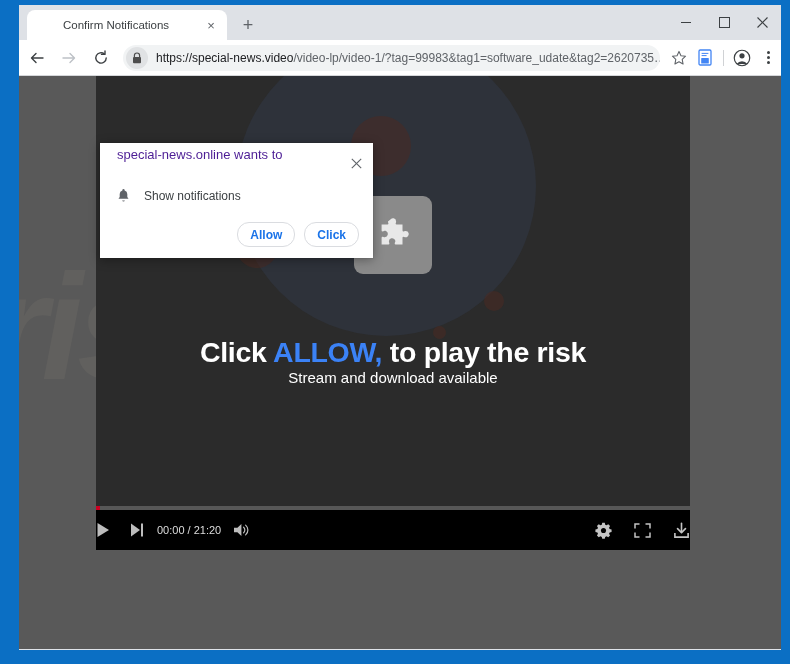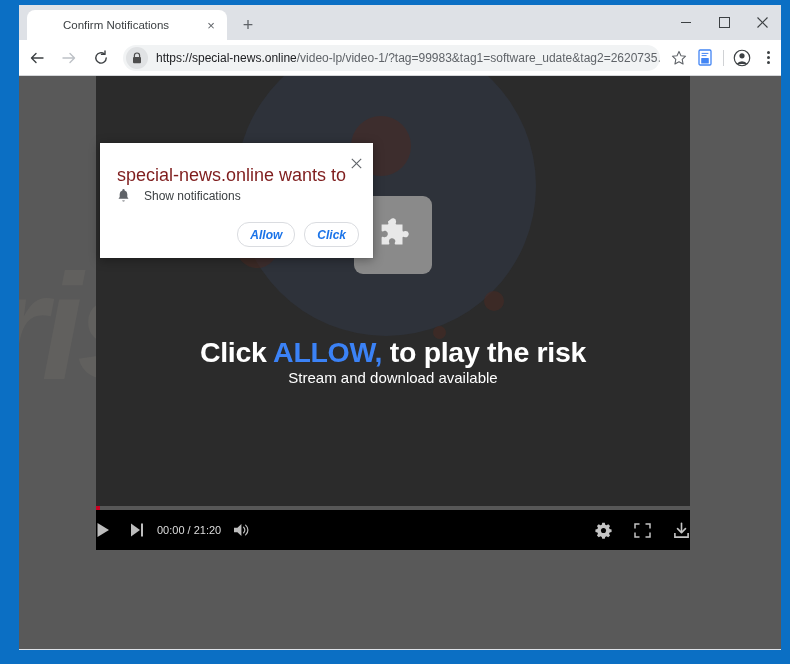--- a/index.html
+++ b/index.html
@@ -239,22 +239,22 @@
     box-shadow: 0 2px 10px rgba(0,0,0,0.35), 0 0 0 1px rgba(0,0,0,0.04);
     z-index: 50;
   }
   #dialog-close {
     position: absolute; right: 8px; top: 11px;
     width: 18px; height: 18px;
     display: flex; align-items: center; justify-content: center;
     font-size: 13px; color: #5f6368; cursor: pointer;
   }
   #dialog-title {
-    position: absolute; left: 17px; top: 22px;
-    font-size: 18px; color: #7f1d1d;
+    position: absolute; left: 17px; top: 4px;
+    font-size: 13px; color: #4c1d95;
   }
   #dialog-perm-row {
     position: absolute; left: 17px; top: 45px;
     display: flex; align-items: center;
   }
   #dialog-perm-label {
     font-size: 12px; color: #3c4043; margin-left: 14px;
   }
   #dialog-actions {
     position: absolute; right: 14px; bottom: 11px;
@@ -263,21 +263,21 @@
   .dlg-btn {
     min-width: 53px; height: 25px;
     padding: 0 12px;
     border: 1px solid #dadce0;
     border-radius: 12px;
     background: #ffffff;
     color: #1a73e8;
     font-size: 12px; font-weight: bold;
     font-family: "Liberation Sans", sans-serif;
     cursor: pointer;
-    display: flex; align-items: center; justify-content: center; font-style: italic;
+    display: flex; align-items: center; justify-content: center;
   }
 </style>
 </head>
 <body>
 
 <div id="screen">
 
   <div id="browser-window">
 
     <div id="tab-strip">
@@ -324,21 +324,21 @@
         </svg>
       </div>
 
       <div id="omnibox">
         <span id="site-lock">
           <svg width="10" height="12" viewBox="0 0 10 12">
             <path d="M2.4 5.2 V3.6 A2.6 2.6 0 0 1 7.6 3.6 V5.2" fill="none" stroke="#4d4d4d" stroke-width="1.2"></path>
             <rect x="1" y="5" width="8" height="6.2" rx="1" fill="#4d4d4d"></rect>
           </svg>
         </span>
-        <span id="url-text"><b>https://special-news.online</b><span>/video-lp/video-1/?tag=99983&amp;tag1=software_udate&amp;tag2=2620735…</span></span>
+        <span id="url-text"><b>https://special-news.video</b><span>/video-lp/video-1/?tag=99983&amp;tag1=software_udate&amp;tag2=2620735…</span></span>
       </div>
 
       <div class="tb-icon">
         <svg width="16" height="16" viewBox="0 0 18 18">
           <path d="M9 1.6 L11.2 6.4 L16.4 7 L12.6 10.6 L13.6 15.8 L9 13.2 L4.4 15.8 L5.4 10.6 L1.6 7 L6.8 6.4 Z" fill="none" stroke="#5f6368" stroke-width="1.2" stroke-linejoin="round"></path>
         </svg>
       </div>
 
       <div class="tb-icon">
         <svg width="16" height="17" viewBox="0 0 16 17">

